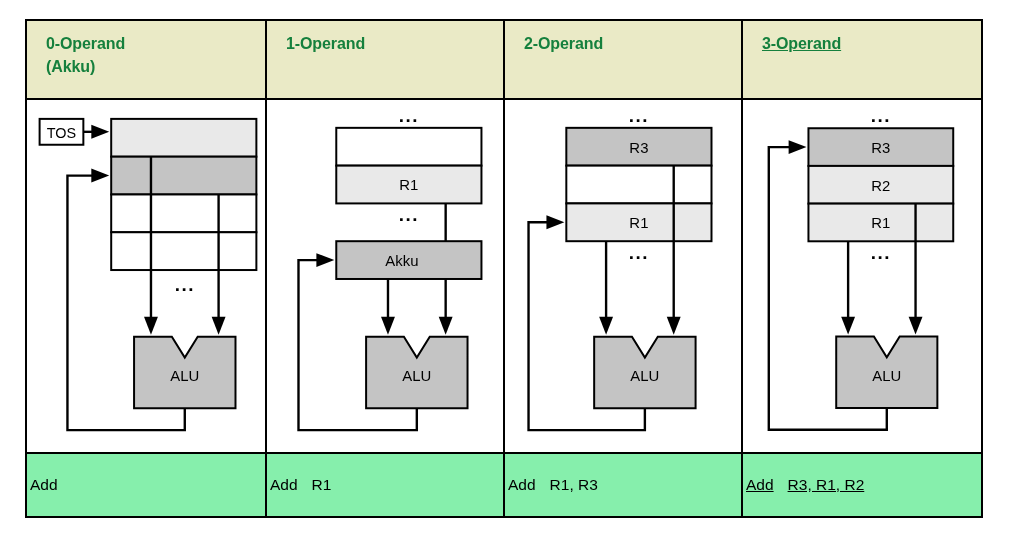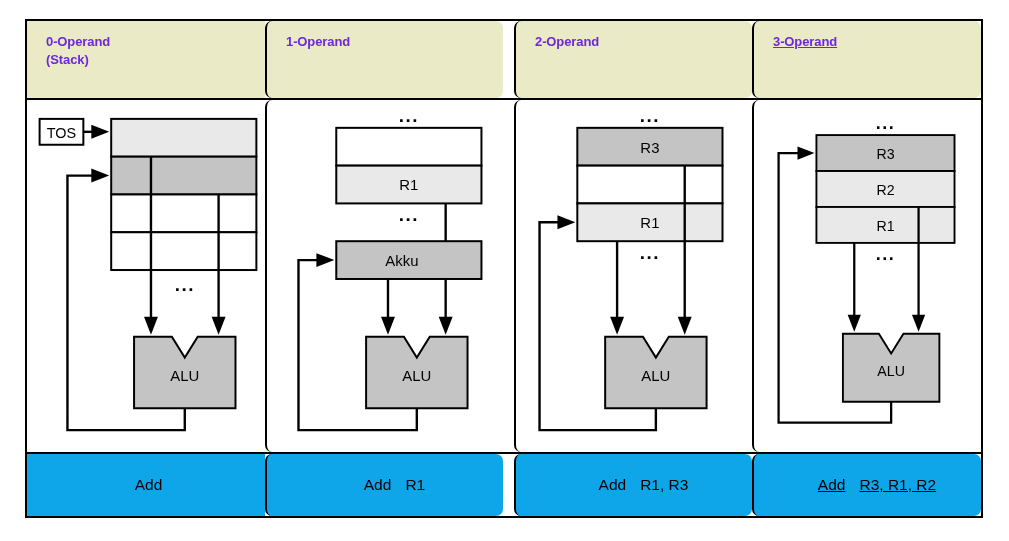--- a/index.html
+++ b/index.html
@@ -46,41 +46,40 @@
     display: flex;
     height: 62px;
     box-sizing: border-box;
   }
   .cell {
     box-sizing: border-box;
     position: relative;
   }
   .col0 { width: 238px; }
   .col1 { width: 238px; }
-  .col2 { width: 238px; margin-left: 11px; }
+  .col2 { width: 238px; }
   .col3 { flex: 1 1 auto; text-decoration: underline; }
-  .cell + .cell { border-left: 2px solid #000; border-radius: 7px; }
+  .cell + .cell { border-left: 2px solid #000; }
 
   .hdr {
     background: #eaeac6;
     padding: 12px 0 0 19px;
     font-weight: bold;
-    font-size: 13px;
-    color: #6d28d9;
+    font-size: 16px;
+    color: #15803d;
     line-height: 1.42;
     letter-spacing: -0.1px;
   }
   .ftr {
-    background: #0ea5e9;
+    background: #86efac;
     display: flex;
     align-items: center;
-    padding-left: 19px;
+    padding-left: 3px;
     font-size: 15.5px;
     color: #000;
-    justify-content: center;
   }
   .ftr .mnem { display: inline-block; }
   .ftr .ops  { display: inline-block; margin-left: 14px; }
 
   .body-cell {
     background: #ffffff;
   }
   svg.diagram {
     position: absolute;
     left: 0; top: 0;
@@ -102,21 +101,21 @@
 </style>
 </head>
 <body>
 
 <div id="root">
   <div class="table">
 
     <div class="row-header">
       <div class="cell col0 hdr">
         <div>0-Operand</div>
-        <div>(Stack)</div>
+        <div>(Akku)</div>
       </div>
       <div class="cell col1 hdr">
         <div>1-Operand</div>
       </div>
       <div class="cell col2 hdr">
         <div>2-Operand</div>
         <div></div>
       </div>
       <div class="cell col3 hdr">
         <div>3-Operand</div>

